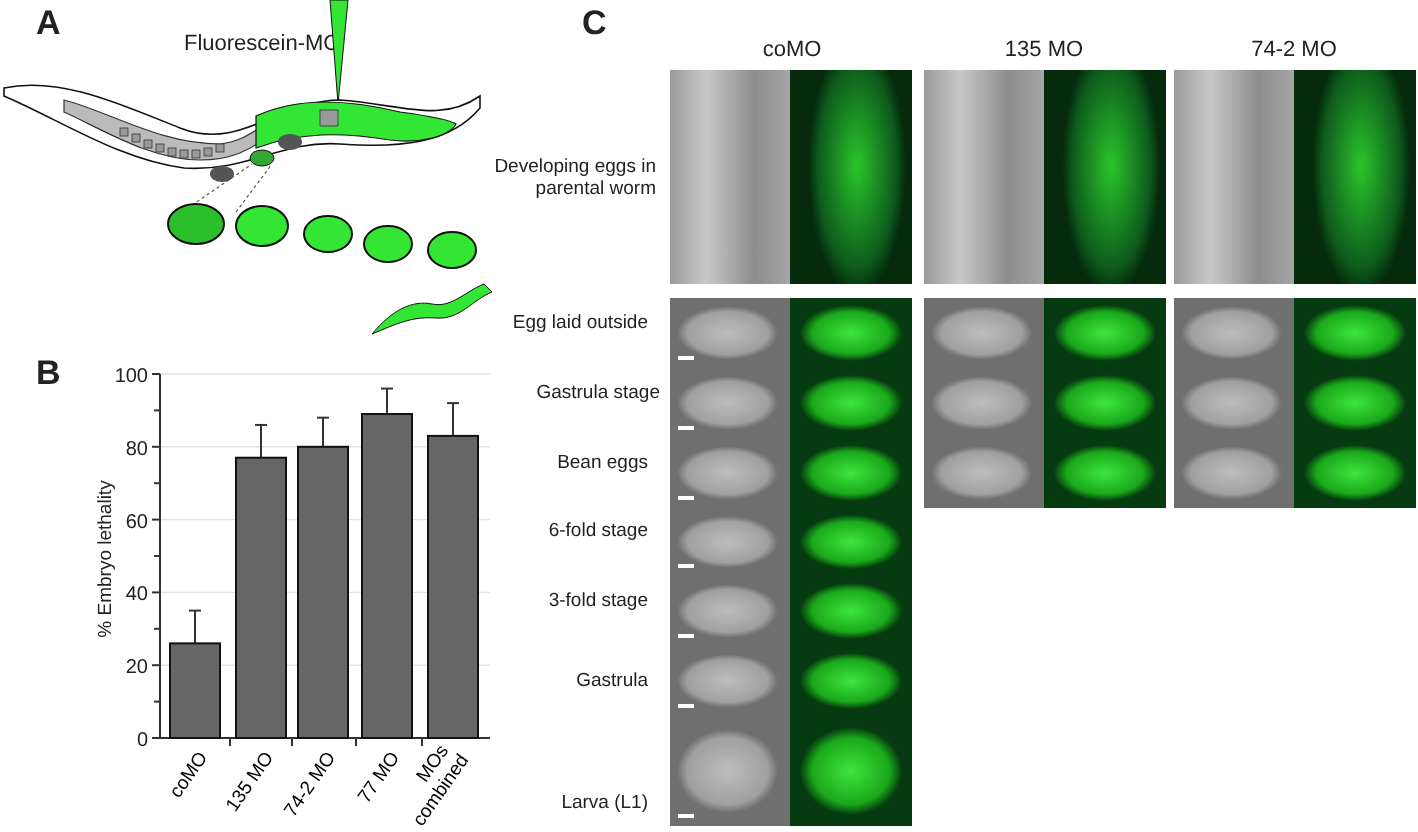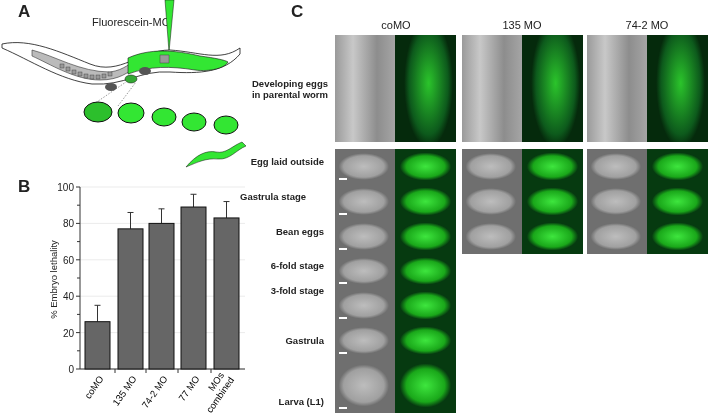--- a/index.html
+++ b/index.html
@@ -1,21 +1,21 @@
 <!DOCTYPE html>
 <html><head>
 <meta charset="utf-8">
 <style>
   * { margin:0; padding:0; box-sizing:border-box; }
   body { width:709px; height:416px; background:#fff; position:relative; overflow:hidden;
          font-family:"Liberation Sans", sans-serif; color:#222; }
   .abs { position:absolute; }
   .panel-letter { font-weight:bold; font-size:17px; color:#222; }
   .small { font-size:9.5px; line-height:11px; }
-  .rowlabel { text-align:right; width:82px; font-size:9.5px; line-height:11px;font-weight:bold; }
+  .rowlabel { text-align:right; width:82px; font-size:9.5px; line-height:11px; }
   .colhead { font-size:11px; text-align:center; }
   .dic { background:#8a8a8a; overflow:hidden; }
   .fl { background:#063; overflow:hidden; }
   .scalebar { position:absolute; left:4px; bottom:4px; width:8px; height:2px; background:#fff; }
   svg text { font-family:"Liberation Sans", sans-serif; }
 </style>
 </head>
 <body>
 
 <div class="abs panel-letter" style="left:18px;top:2px;">A</div>
@@ -126,24 +126,24 @@
     </g>
   </svg>
 
 <div class="abs panel-letter" style="left:291px;top:2px;">C</div>
 <div class="abs colhead" style="left:335px;top:19px;width:122px;">coMO</div>
 <div class="abs colhead" style="left:462px;top:19px;width:120px;">135 MO</div>
 <div class="abs colhead" style="left:587px;top:19px;width:120px;">74-2 MO</div>
 
 <div class="abs rowlabel" style="left:246px;top:78px;">Developing eggs in parental worm</div>
 <div class="abs rowlabel" style="left:246px;top:156px;width:78px;text-align:right;">Egg laid outside</div>
-<div class="abs rowlabel" style="left:228px;top:191px;width:78px;">Gastrula stage</div>
+<div class="abs rowlabel" style="left:252px;top:191px;width:78px;">Gastrula stage</div>
 <div class="abs rowlabel" style="left:246px;top:226px;width:78px;">Bean eggs</div>
 <div class="abs rowlabel" style="left:246px;top:260px;width:78px;">6-fold stage</div>
-<div class="abs rowlabel" style="left:246px;top:285px;width:78px;">3-fold stage</div>
+<div class="abs rowlabel" style="left:246px;top:295px;width:78px;">3-fold stage</div>
 <div class="abs rowlabel" style="left:246px;top:335px;width:78px;">Gastrula</div>
 <div class="abs rowlabel" style="left:246px;top:380px;width:78px;margin-top:16px;">Larva (L1)</div>
 
 <div id="micrographs">
     <div class="abs dic" style="left: 335px; top: 35px; width: 60px; height: 107px; background: linear-gradient(90deg, rgb(154, 154, 154), rgb(200, 200, 200) 30%, rgb(141, 141, 141) 70%, rgb(165, 165, 165));"></div>
     <div class="abs fl" style="left: 395px; top: 35px; width: 61px; height: 107px; background: radial-gradient(40% 60% at 55% 45%, rgb(43, 196, 43), rgb(13, 90, 28) 80%, rgb(5, 42, 12));"></div>
     <div class="abs dic" style="left: 335px; top: 149px; width: 60px; height: 35px; background: radial-gradient(42% 38% at 48% 50%, rgb(189, 189, 189), rgb(160, 160, 160) 80%, rgb(111, 111, 111) 100%);">
       <div class="scalebar"></div>
     </div>
     <div class="abs fl" style="left: 395px; top: 149px; width: 61px; height: 35px; background: radial-gradient(42% 40%, rgb(62, 230, 62), rgb(26, 168, 26) 75%, rgb(6, 58, 16) 100%);"></div>

